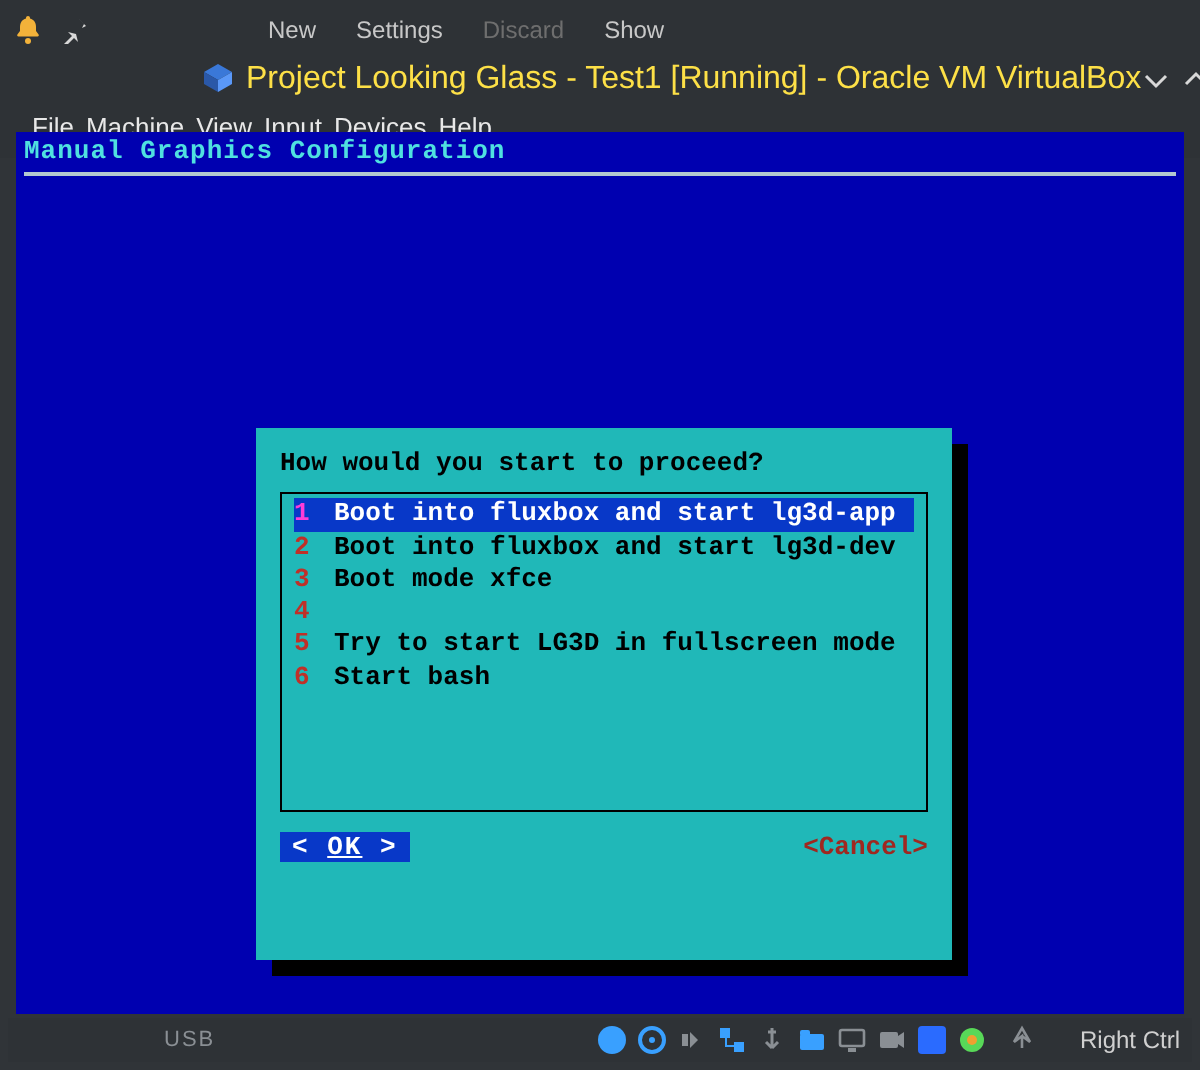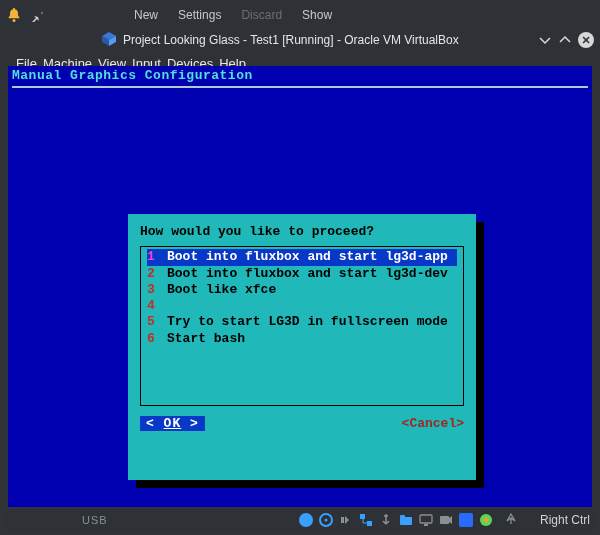--- a/index.html
+++ b/index.html
@@ -30,21 +30,21 @@
   }
   .vm-mini-menu .disabled { color: #6e6e6e; }
   .title-row {
     display: flex;
     align-items: center;
     height: 20px;
     padding: 0 6px;
     background: #2e3236;
   }
   .cube-icon { margin-left: 95px; margin-right: 6px; }
-  .win-title { font-size: 12px; color: #e5e5e5; white-space: nowrap; }
+  .win-title { font-size: 16px; color: #fde047; white-space: nowrap; }
   .win-controls { margin-left: auto; display: flex; gap: 6px; align-items: center; }
   .win-controls svg { display:block; }
   .close-circ {
     width: 16px; height: 16px; border-radius: 50%;
     background: #d8d8d8; color:#303438;
     display:flex; align-items:center; justify-content:center;
     font-size: 11px; font-weight: bold; line-height:1;
   }
   
   .menubar {
@@ -195,33 +195,33 @@
   <span>Devices</span>
   <span>Help</span>
 </div>
 
 <div class="guest">
   <div class="console-title">Manual Graphics Configuration</div>
   <div class="console-hr"></div>
 
   <div class="dialog-shadow"></div>
   <div class="dialog">
-    <div class="dlg-msg">How would you like to proceed?</div>
+    <div class="dlg-msg">How would you start to proceed?</div>
     <div class="list-frame" id="list-frame">
         <div class="row sel">
           <span class="num">1</span>
           <span class="txt">Boot into fluxbox and start lg3d-app</span>
         </div>
         <div class="row">
           <span class="num">2</span>
           <span class="txt">Boot into fluxbox and start lg3d-dev</span>
         </div>
         <div class="row">
           <span class="num">3</span>
-          <span class="txt">Boot like xfce</span>
+          <span class="txt">Boot mode xfce</span>
         </div>
         <div class="row">
           <span class="num">4</span>
         </div>
         <div class="row">
           <span class="num">5</span>
           <span class="txt">Try to start LG3D in fullscreen mode</span>
         </div>
         <div class="row">
           <span class="num">6</span>

